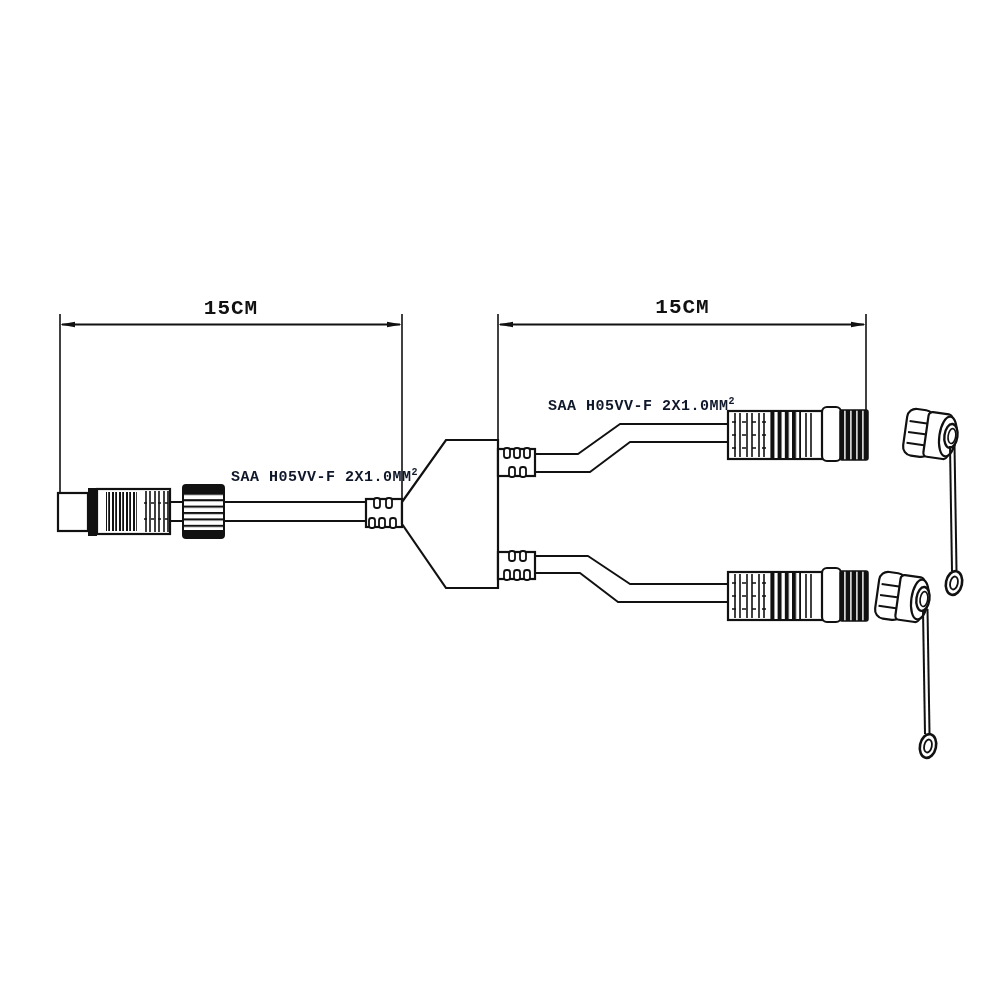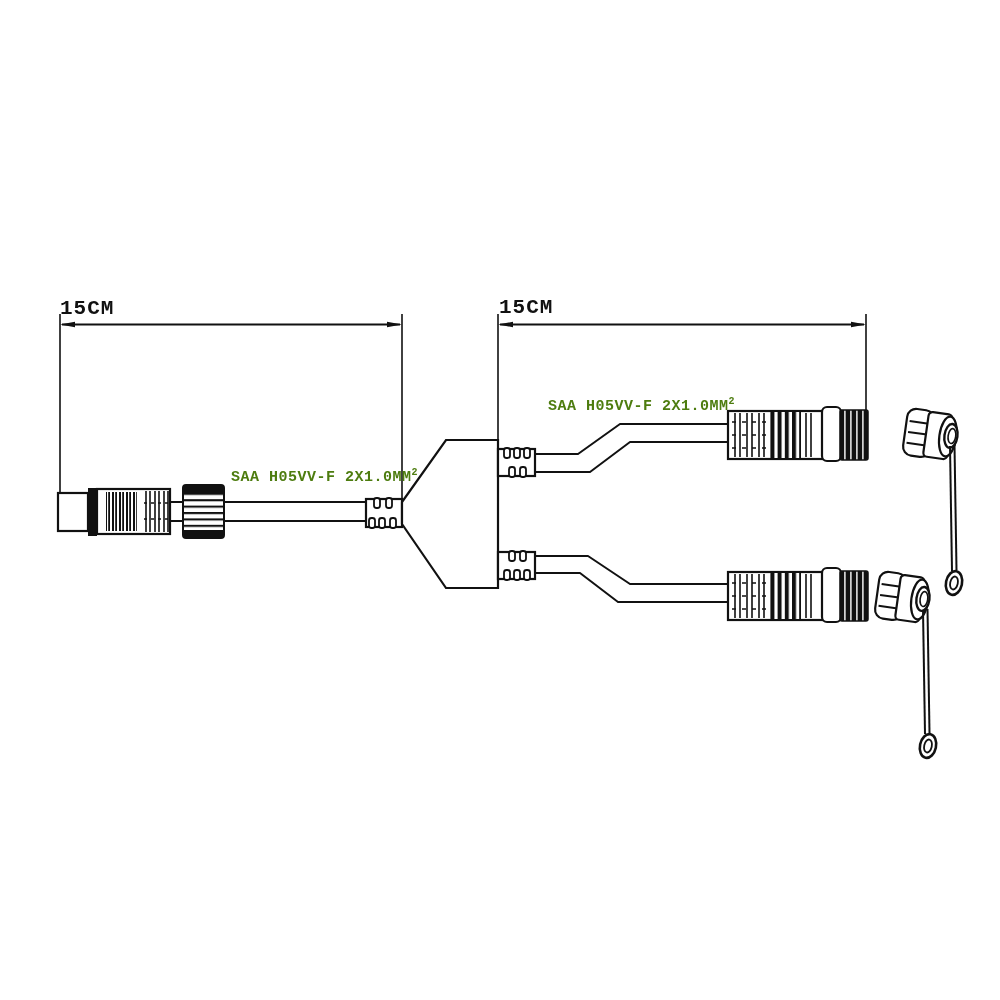--- a/index.html
+++ b/index.html
@@ -7,35 +7,35 @@
     position:relative;
     width:1000px;height:1000px;
     background:#ffffff;
     font-family:"Liberation Mono","DejaVu Sans Mono",monospace;
     color:#111;
     overflow:hidden;
   }
   .stage svg{position:absolute;left:0;top:0;}
   .dim-label{
     position:absolute;
-    text-align:left;
+    text-align:center;
     font-size:21px;
     font-weight:700;
     letter-spacing:1px;
     color:#111;
     white-space:nowrap;
   }
   .dim-label.left{left:60px;top:297px;width:342px;}
   .dim-label.right{left:499px;top:296px;width:367px;}
   .spec-label{
     position:absolute;
     font-size:15px;
     font-weight:700;
     letter-spacing:0.5px;
-    color:#4d7c0f;
+    color:#0f172a;
     white-space:nowrap;
     font-family:Liberation Mono, monospace;
   }
   .spec-label sup{font-size:10px;font-weight:700;vertical-align:6px;}
   .spec-label.upper{left:548px;top:396px;}
   .spec-label.lower{left:231px;top:467px;}
 </style>
 </head>
 <body>
 

